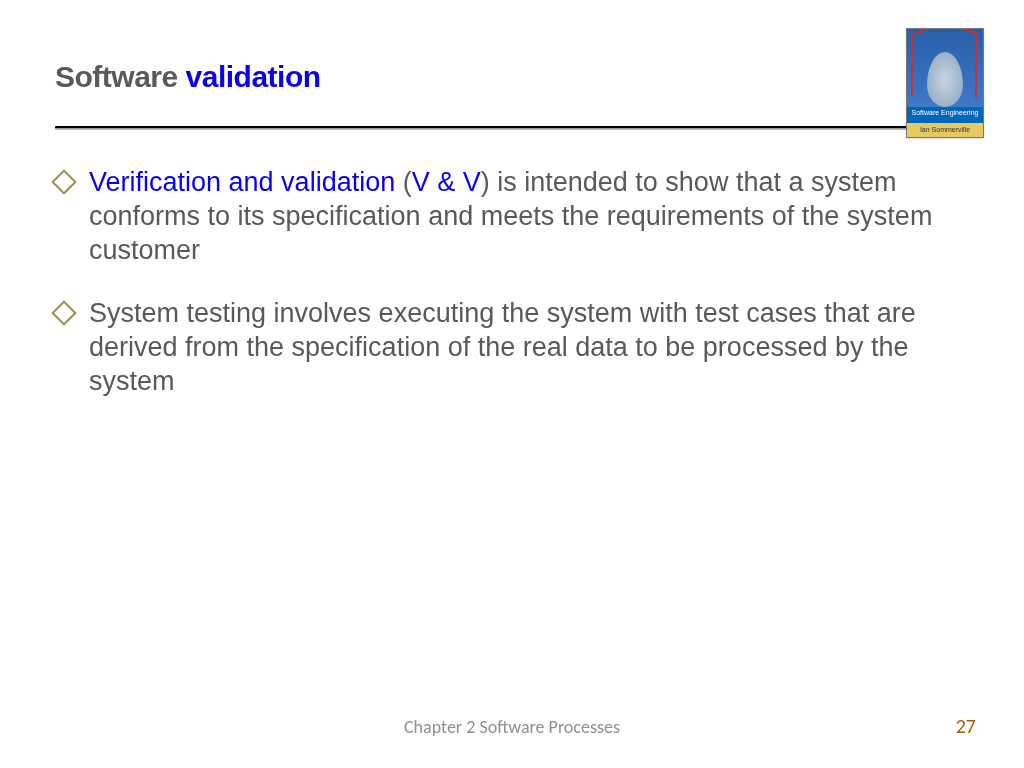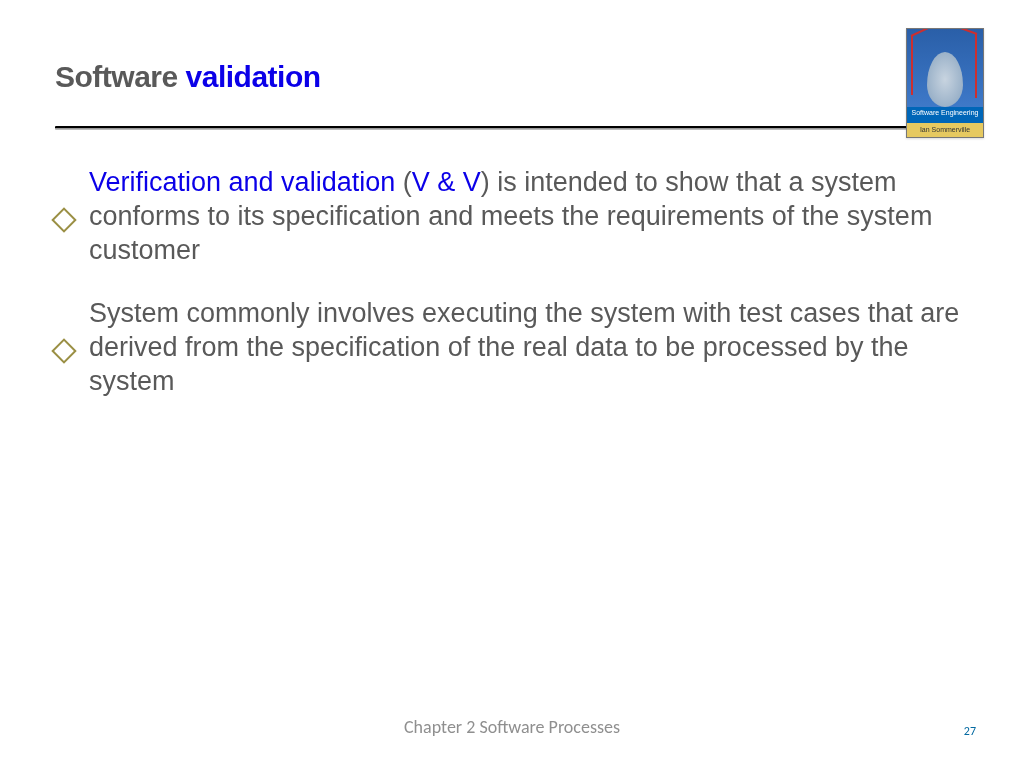--- a/index.html
+++ b/index.html
@@ -37,21 +37,21 @@
   }
   .hr {
     margin-top: 32px;
     height: 4px;
     background: linear-gradient(to bottom, #000 0%, #000 50%, #888 50%, #ccc 100%);
     border-radius: 1px;
   }
   .body { margin-top: 36px; }
   .bullet {
     display: flex;
-    align-items: center;
+    align-items: flex-start;
     margin-bottom: 30px;
     font-size: 27px;
     line-height: 1.25;
     color: #595959;
   }
   .diamond {
     flex: 0 0 auto;
     width: 18px; height: 18px;
     margin-top: 7px;
     margin-right: 12px;
@@ -67,22 +67,22 @@
     display: flex;
     justify-content: center;
     font-family: Calibri, Arial, sans-serif;
     font-size: 18px;
     color: #8f8f8f;
   }
   .pagenum {
     position: absolute;
     bottom: 30px; right: 48px;
     font-family: Calibri, Arial, sans-serif;
-    font-size: 12px;
-    color: #0369a1;
+    font-size: 20px;
+    color: #a16207;
   }
 </style>
 </head>
 <body>
 
 <div class="slide">
 
   <div class="header-row">
     <div class="title">
       <span class="t1">Software </span><span class="t2">validation</span>
@@ -99,20 +99,20 @@
 
   <div class="hr"></div>
 
   <div class="body">
       <div class="bullet">
         <div class="diamond"></div>
         <div class="text"><span class="blue">Verification and validation</span><span> (</span><span class="blue">V &amp; V</span><span>) is intended to show that a system conforms to its specification and meets the requirements of the system customer</span></div>
       </div>
       <div class="bullet">
         <div class="diamond"></div>
-        <div class="text"><span>System commonly involves executing the system with test cases that are derived from the specification of the real data to be processed by the system</span></div>
+        <div class="text"><span>System testing involves executing the system with test cases that are derived from the specification of the real data to be processed by the system</span></div>
       </div>
     </div>
 
   <div class="footer">Chapter 2 Software Processes</div>
   <div class="pagenum">27</div>
 
 </div>
 
 </body></html>

